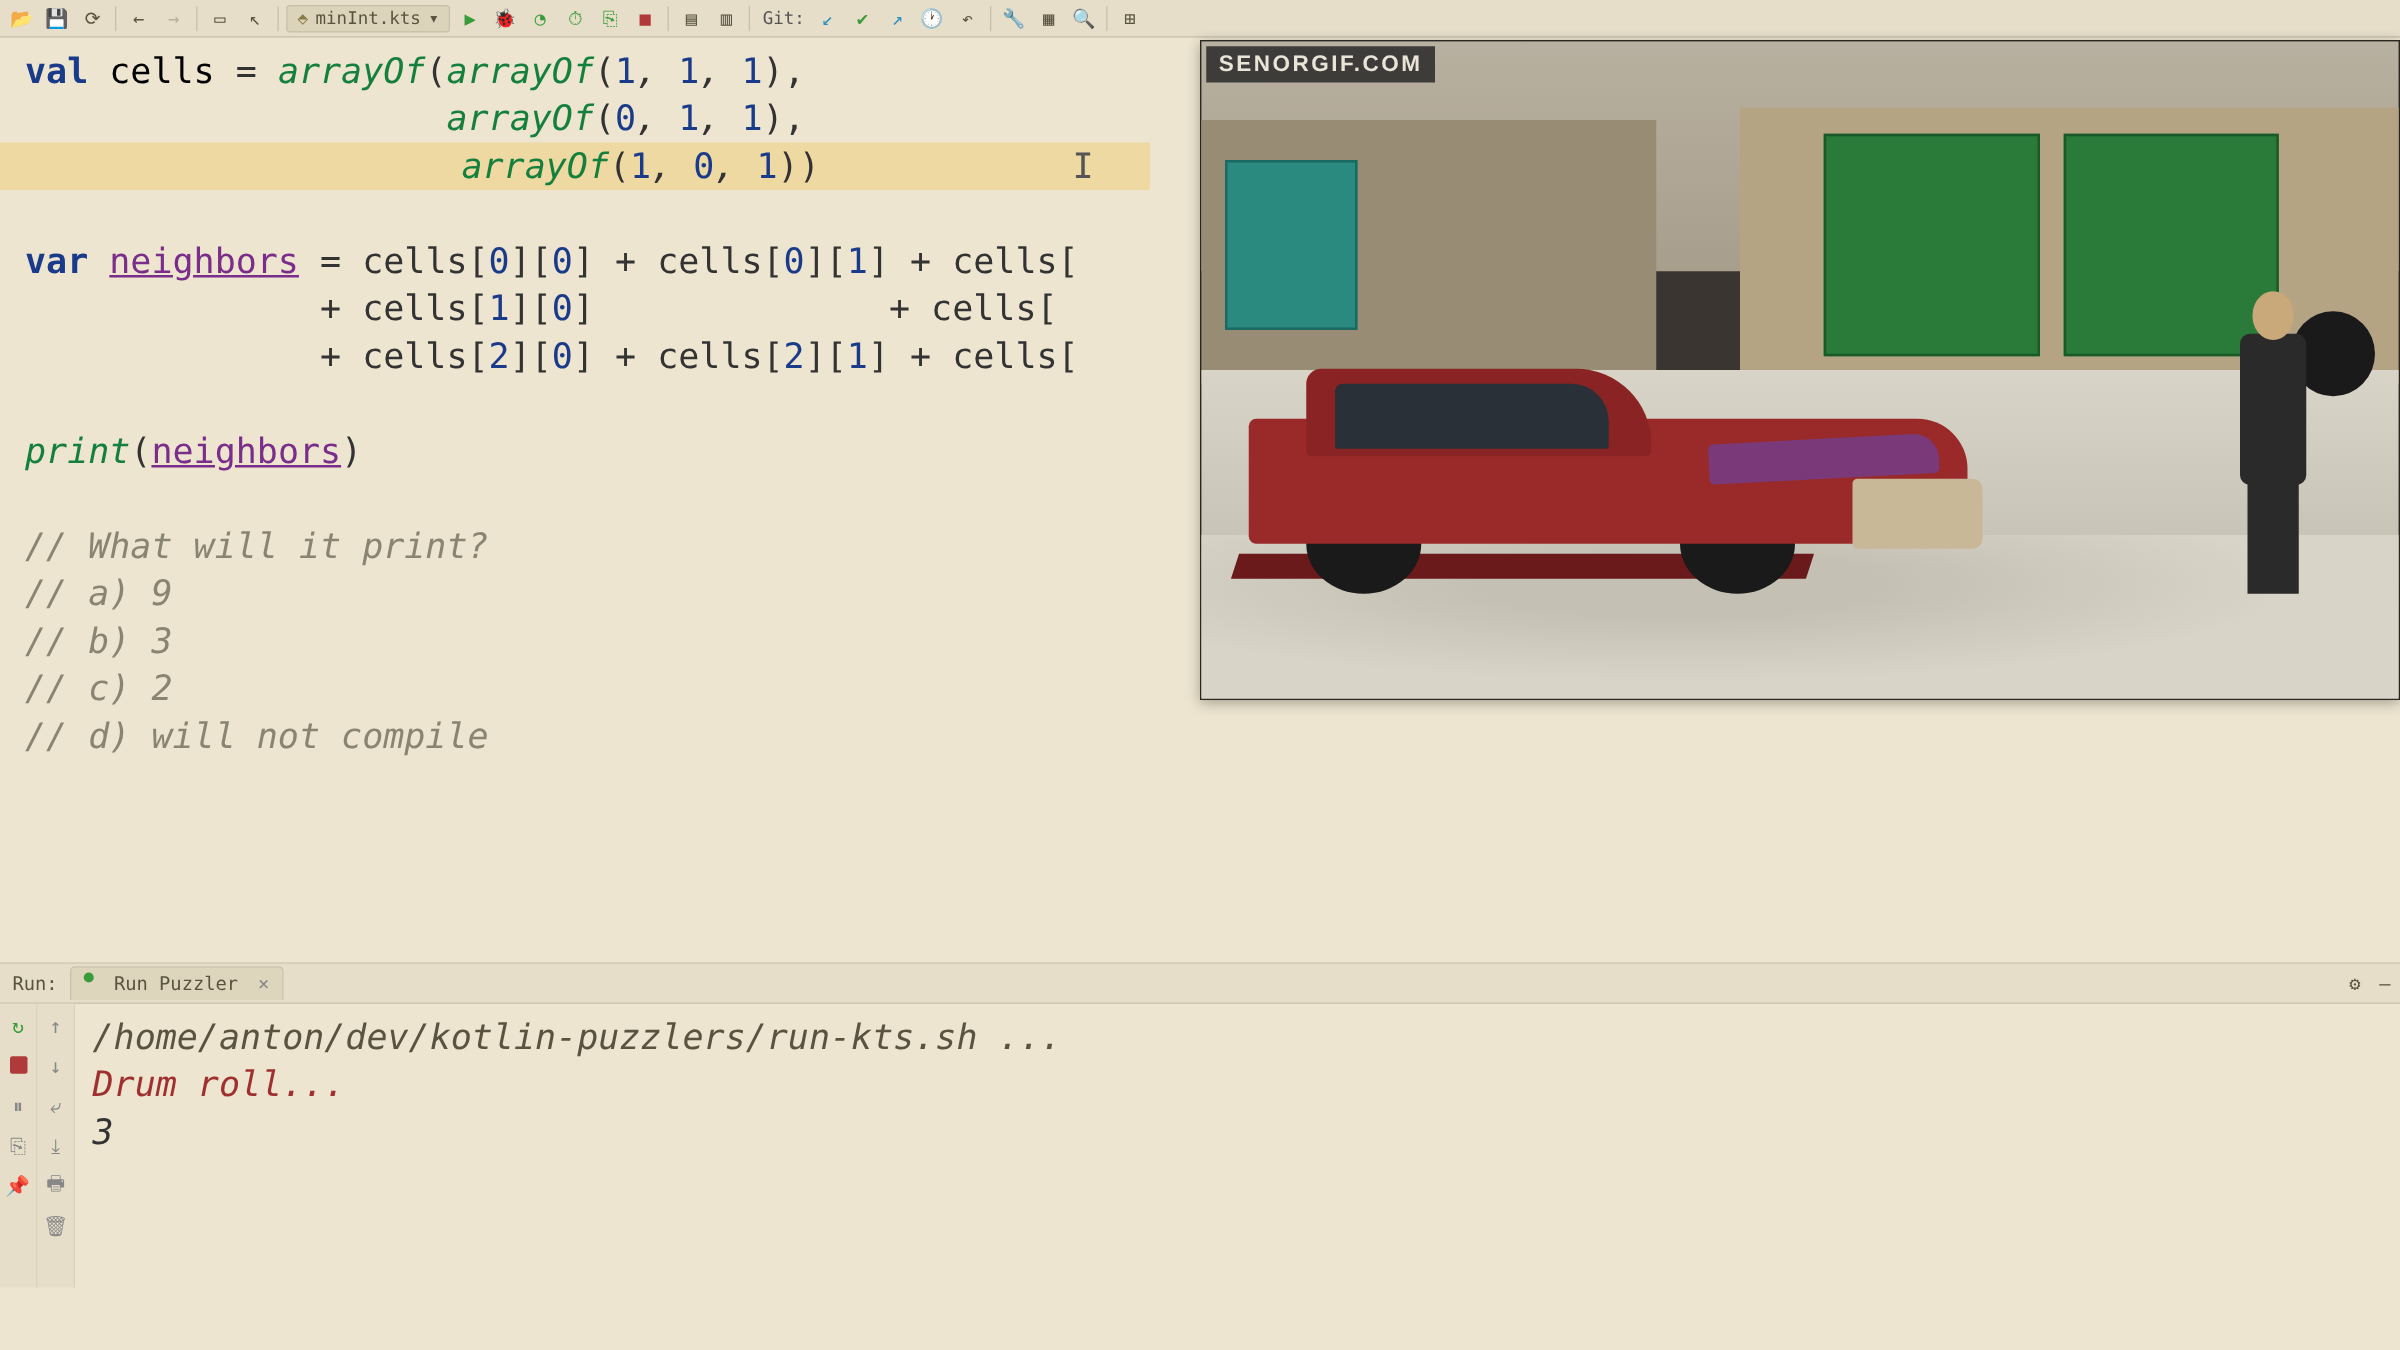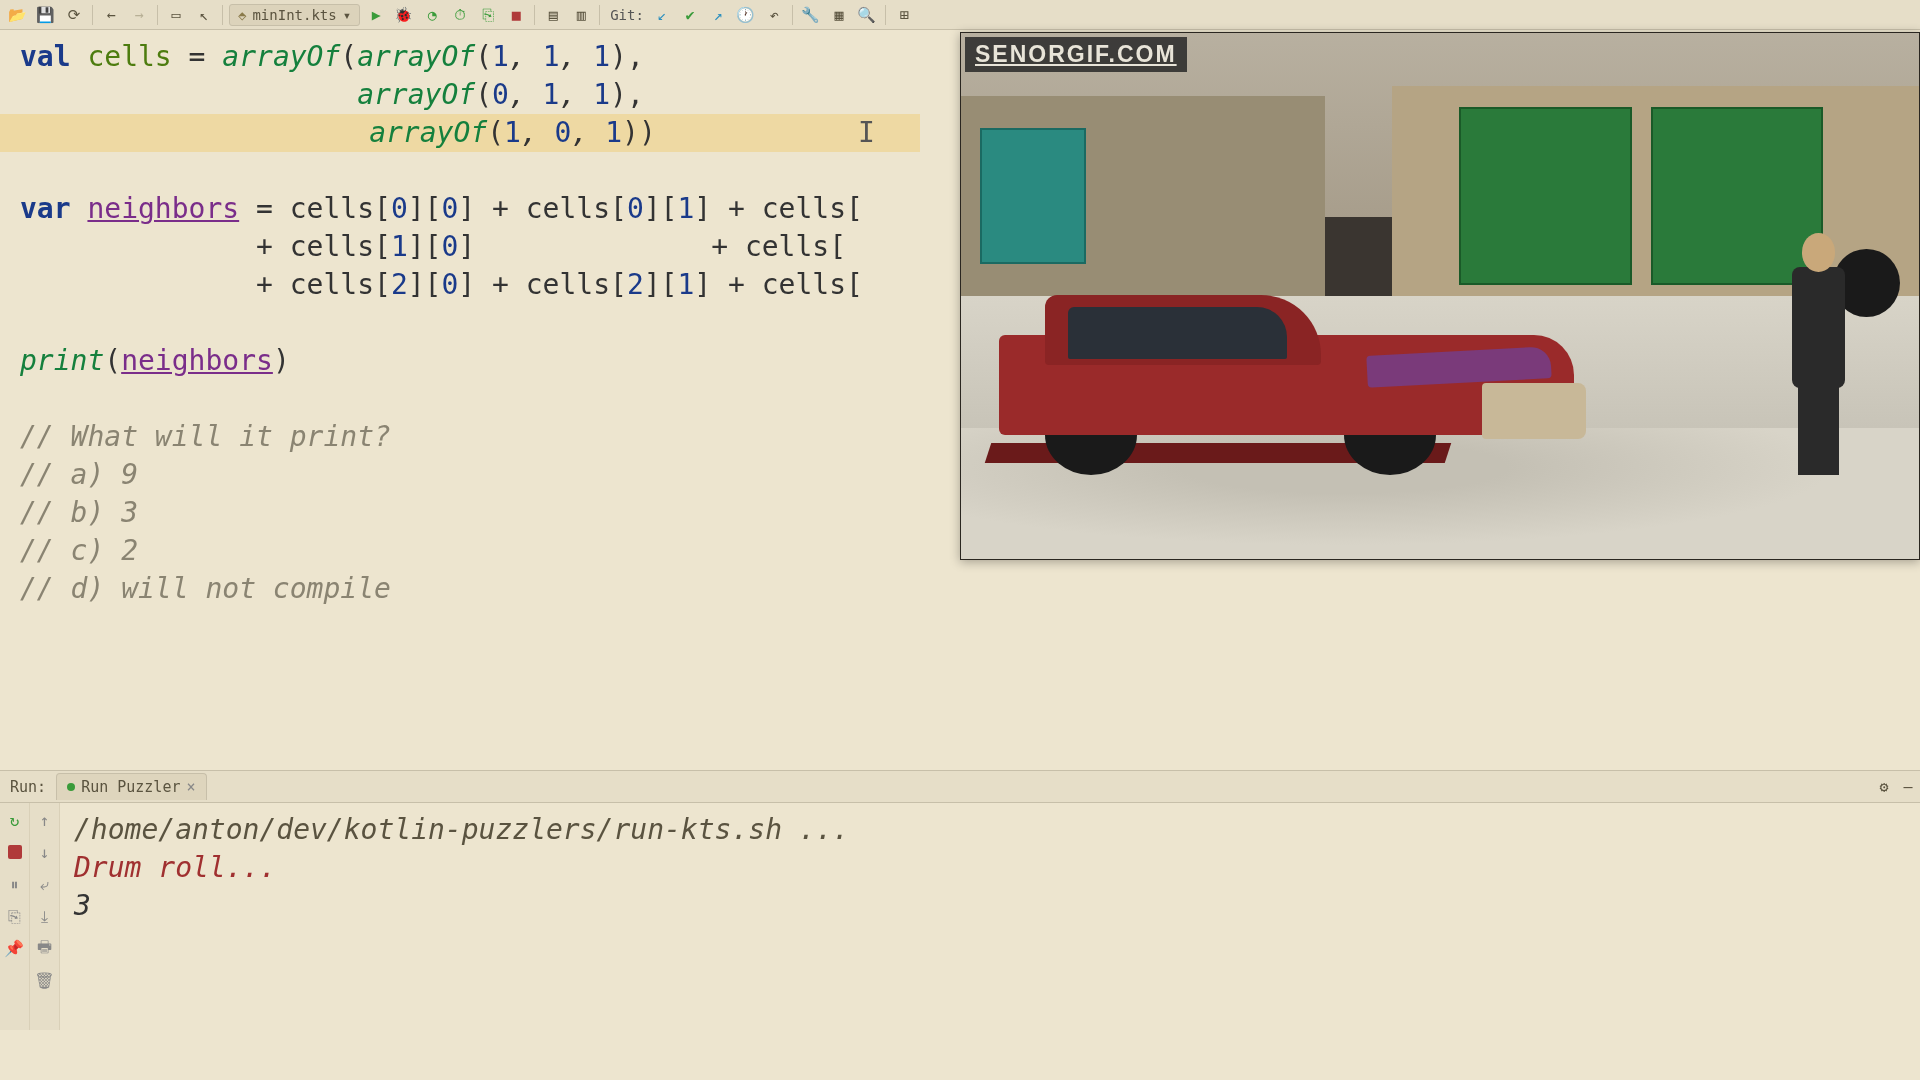--- a/index.html
+++ b/index.html
@@ -61,21 +61,21 @@
     color: #333;
   }
   .editor .hl-line {
     display: inline-block;
     background: #eed9a3;
     width: 920px;
     margin-left: -20px;
     padding-left: 32px;
   }
   .kw { color: #1a3a8a; font-weight: bold; font-style: normal; }
-  .var { color: #4d7c0f; font-style: normal; }
+  .var { color: #000000; font-style: normal; }
   .var-u { color: #7a2d8a; text-decoration: underline; font-style: normal; }
   .fn { color: #15803d; }
   .num { color: #1a3a8a; font-style: normal; }
   .brk { color: #333; font-style: normal; }
   .paren { color: #333; font-style: normal; }
   .op { color: #333; font-style: normal; }
   .cmt { color: #8a8472; }
   .cursor-mark { color: #555; font-style: normal; }
 
   
@@ -89,24 +89,23 @@
     overflow: hidden;
   }
   .overlay-watermark {
     position: absolute;
     top: 4px; left: 4px;
     background: rgba(40,40,40,0.85);
     color: #e8e4d8;
     font-family: Arial, sans-serif;
     font-weight: bold;
     letter-spacing: 2px;
-    font-size: 23px;
+    font-size: 18px;
     padding: 4px 10px;
     font-style: normal;
-    text-decoration: underline;
   }
   .scene {
     position: absolute; inset: 0;
   }
   .sky { position:absolute; top:0; left:0; right:0; height:35%; background: linear-gradient(#b8b0a0,#a89e8c); }
   .wall-l { position:absolute; top:12%; left:0; width:38%; height:40%; background:#988d74; }
   .door-teal { position:absolute; top:18%; left:2%; width:11%; height:26%; background:#2a8a80; border:2px solid #1a6a62; }
   .wall-r { position:absolute; top:10%; right:0; width:55%; height:42%; background:#b5a484; }
   .door-green1 { position:absolute; top:14%; left:52%; width:18%; height:34%; background:#2a7a3a; border:2px solid #1a5a28; }
   .door-green2 { position:absolute; top:14%; left:72%; width:18%; height:34%; background:#2a7a3a; border:2px solid #1a5a28; }
@@ -143,21 +142,21 @@
     background: #e6dec8;
     border-bottom: 1px solid #c7bfa9;
     display: flex;
     align-items: center;
     font-size: 15px;
     color: #5a533f;
     font-style: normal;
   }
   .run-label { padding: 0 10px; }
   .run-tab {
-    display: flex; align-items: center; gap: 6px;
+    display: flex; gap: 16px;
     background: #ded5bd;
     border: 1px solid #c7bfa9;
     border-bottom: none;
     border-radius: 4px 4px 0 0;
     padding: 4px 10px;
     cursor: pointer;
   }
   .run-tab .dot { width:8px;height:8px;background:#3a9b3a;border-radius:50%; }
   .run-tab-close { color:#888; cursor:pointer; }
   .run-tabs-spacer { flex:1; }

